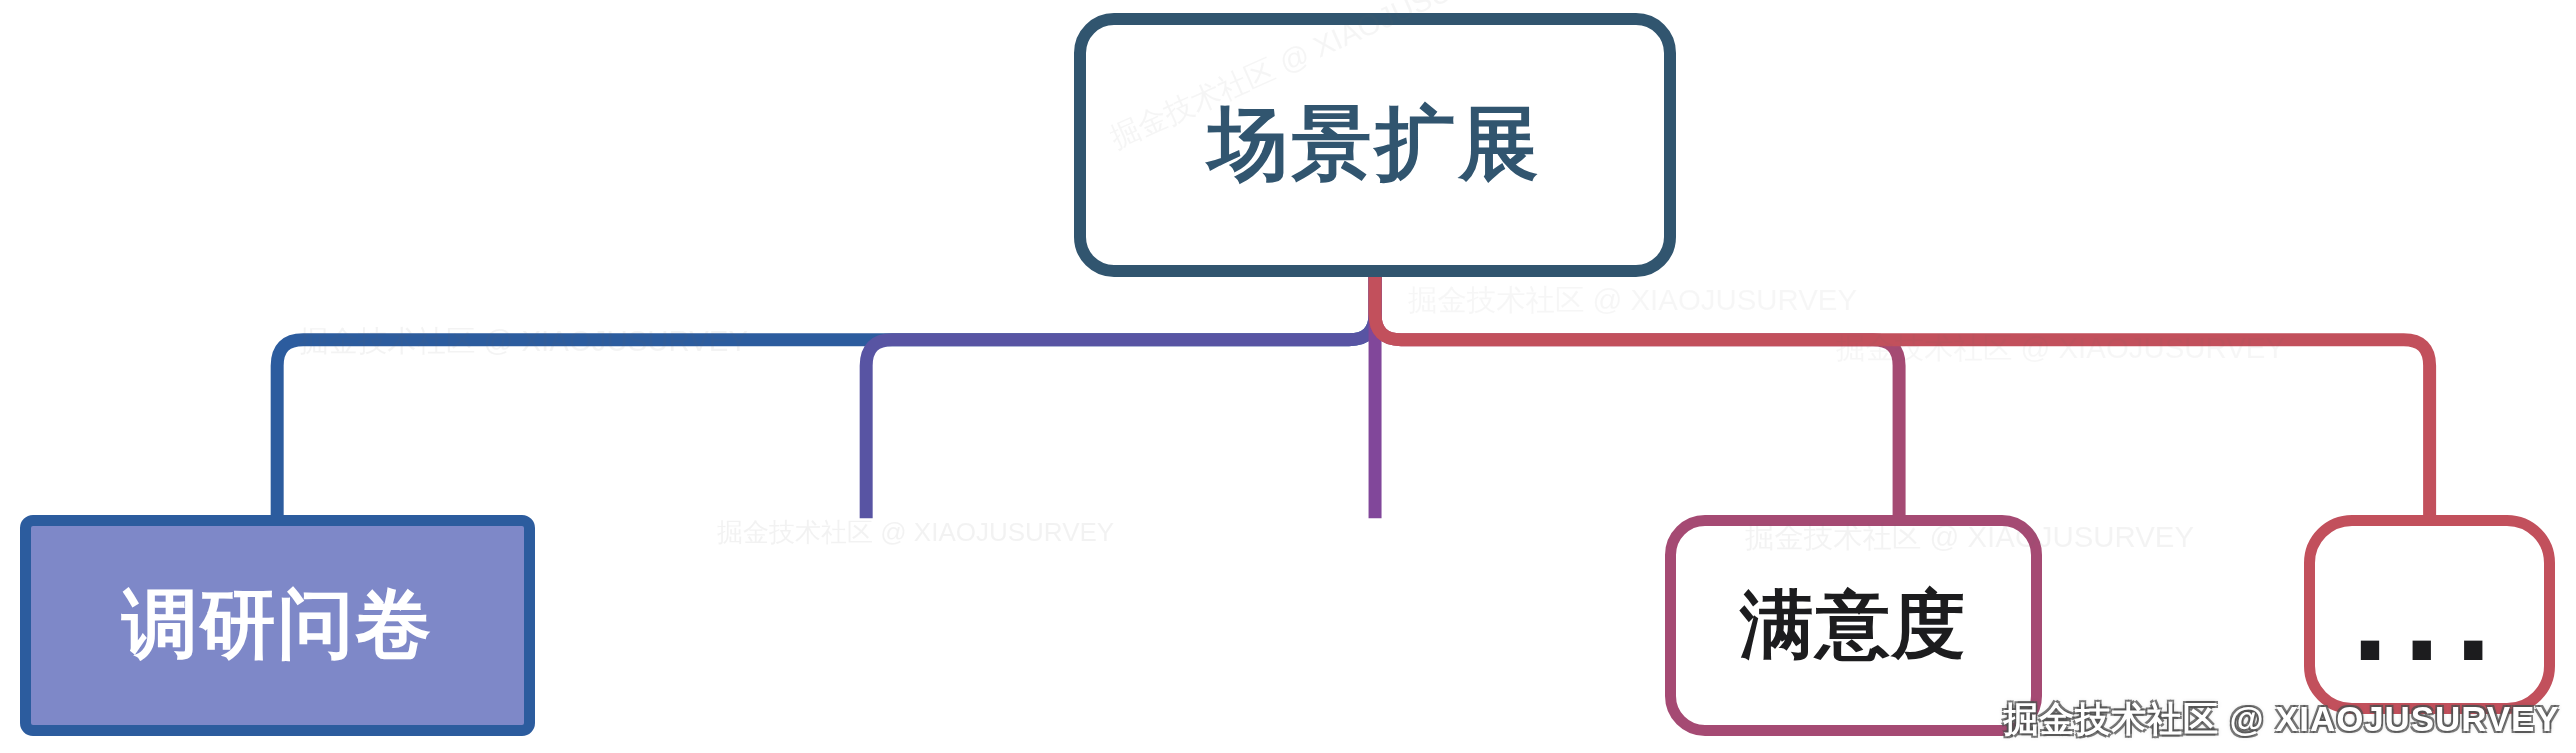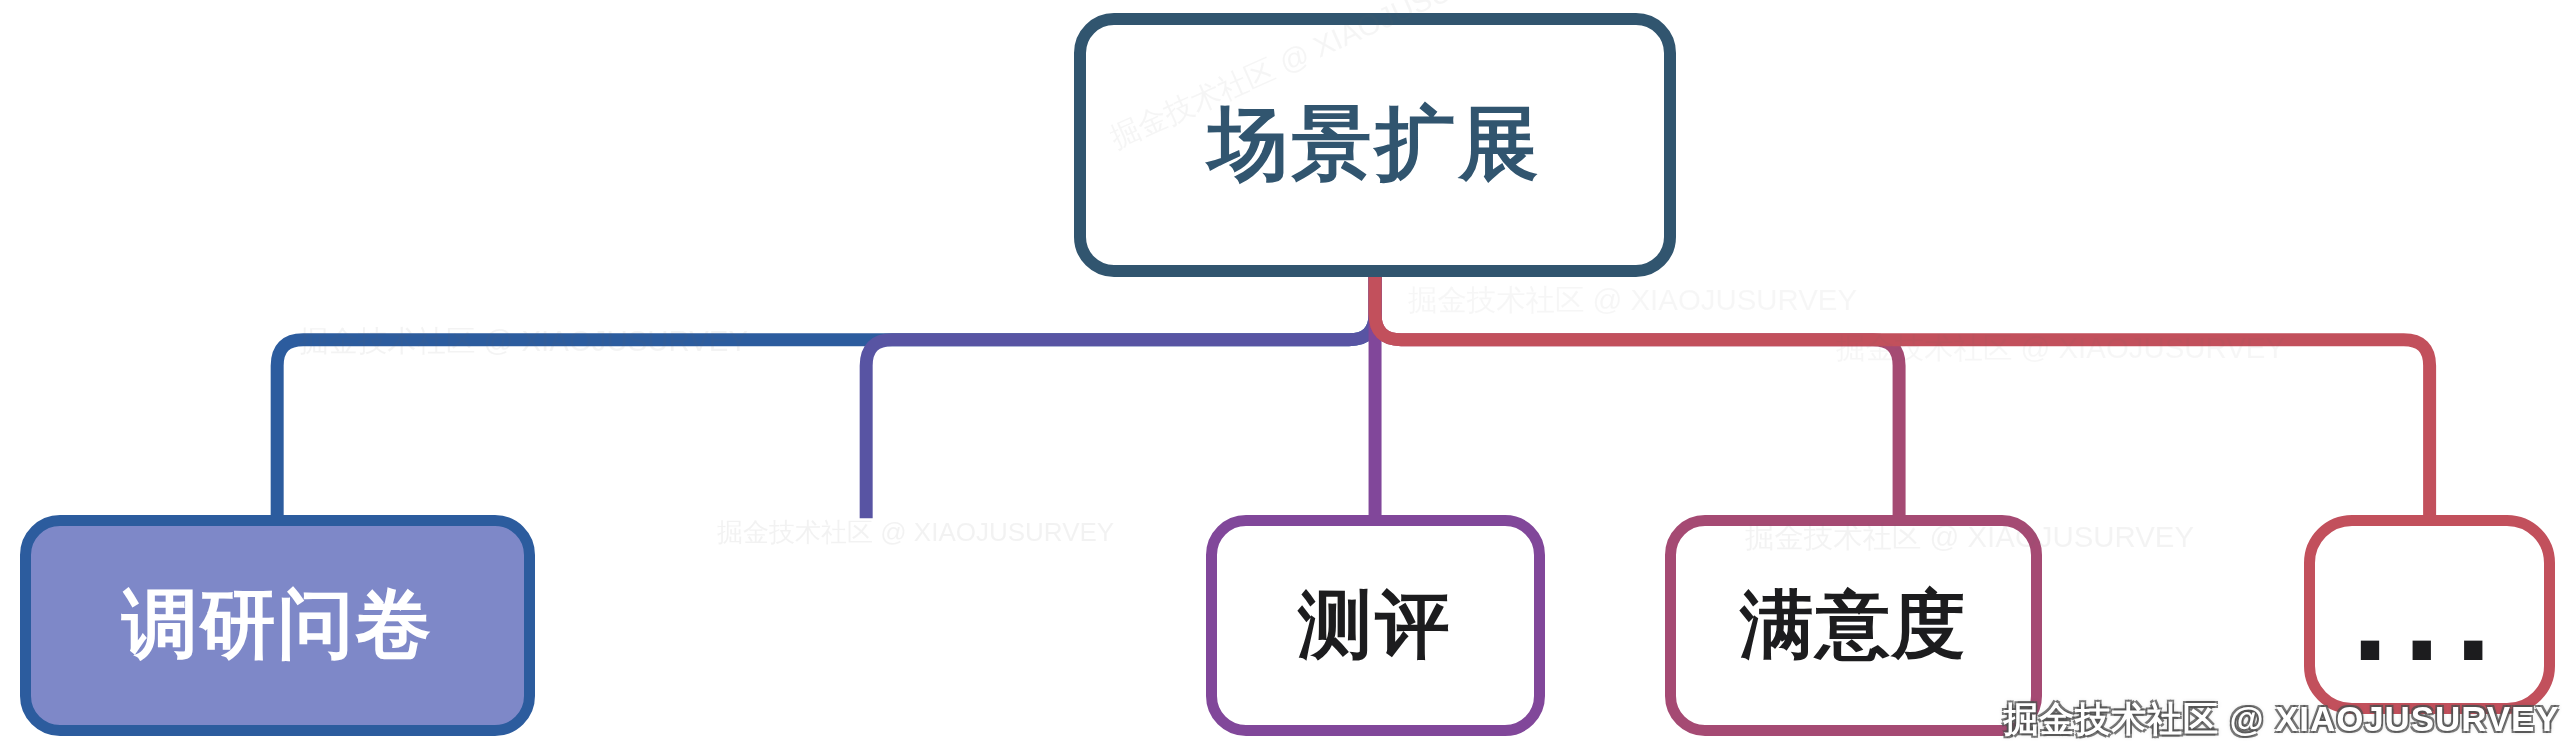--- a/index.html
+++ b/index.html
@@ -98,28 +98,25 @@
       <path d="M 1587.5 314 V 362 Q 1587.5 392 1557.5 392 H 1030 Q 1000 392 1000 422 V 598" fill="none" stroke="#5854A3" stroke-width="15"></path>
       <path d="M 1587.5 314 V 598" fill="none" stroke="#81479A" stroke-width="15"></path>
       <path d="M 1587.5 314 V 362 Q 1587.5 392 1617.5 392 H 2162.5 Q 2192.5 392 2192.5 422 V 598" fill="none" stroke="#A54A73" stroke-width="15"></path>
       <path d="M 1587.5 314 V 362 Q 1587.5 392 1617.5 392 H 2775 Q 2805 392 2805 422 V 598" fill="none" stroke="#C2505C" stroke-width="15"></path>
     </svg>
 
   <div class="node" id="node-root" style="border-color: rgb(49, 85, 111); background: rgb(255, 255, 255); color: rgb(49, 85, 111);">
     <span class="node-label">场景扩展</span>
   </div>
 
-  <div class="node child-node" id="node-c0" style="border-color: rgb(44, 92, 158); background: rgb(126, 136, 200); color: rgb(255, 255, 255);">
+  <div class="node child-node" id="node-c0" style="border-color: rgb(44, 92, 158); background: rgb(126, 136, 200); color: rgb(255, 255, 255); border-radius: 13px;">
     <span class="node-label">调研问卷</span>
   </div>
 
 
-  <div class="node child-node" id="node-c2" style="border-color: rgb(129, 71, 154); background: rgb(255, 255, 255); color: rgb(28, 28, 30);">
-    <span class="node-label">测评</span>
-  </div>
 
   <div class="node child-node" id="node-c3" style="border-color: rgb(165, 74, 115); background: rgb(255, 255, 255); color: rgb(28, 28, 30);">
     <span class="node-label">满意度</span>
   </div>
 
   <div class="node child-node" id="node-c4" style="border-color: rgb(194, 80, 92); background: rgb(255, 255, 255); color: rgb(28, 28, 30);">
     <span class="node-label">...</span>
   </div>
 
   <span class="ghost" id="ghost-root">掘金技术社区 @ XIAOJUSURVEY</span>

